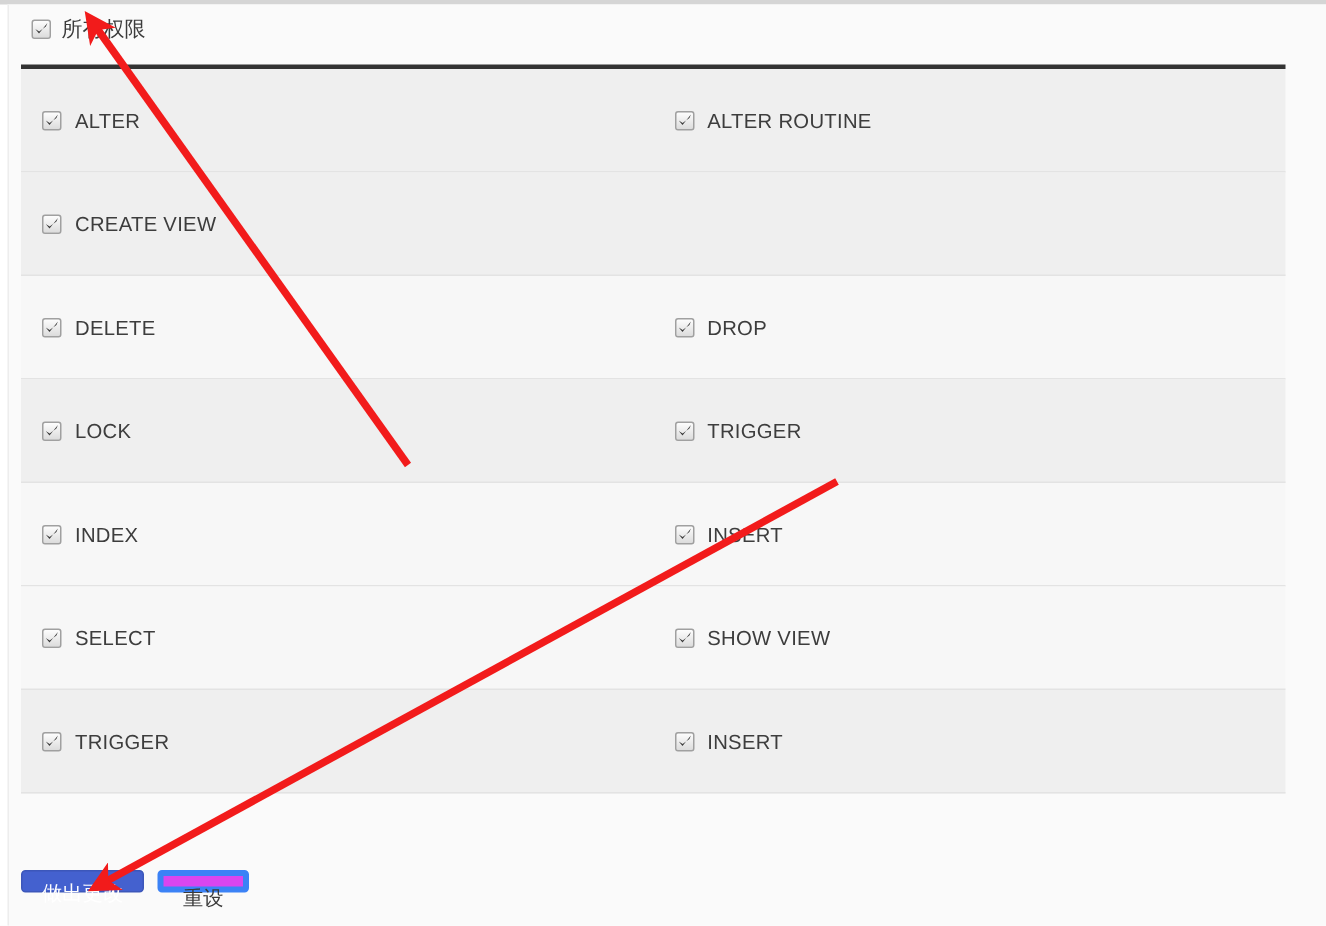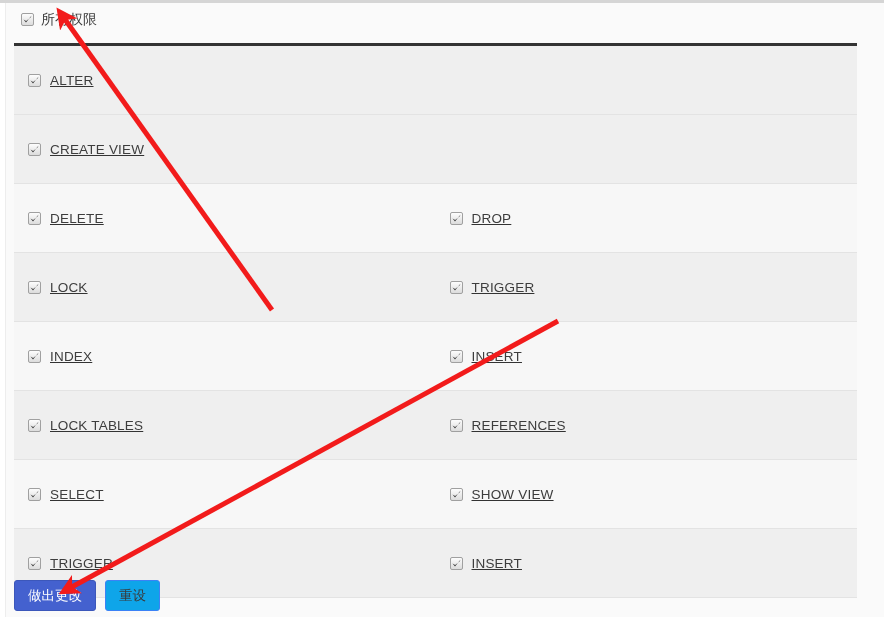--- a/index.html
+++ b/index.html
@@ -62,21 +62,20 @@
     left: 8px;
     width: 843px;
     border-top: 3px solid #333333;
     box-sizing: border-box;
   }
   .priv-row {
     display: flex;
     height: 69px;
     border-bottom: 1px solid #e3e3e3;
     box-sizing: border-box;
-    text-decoration: underline;
   }
   .priv-row.alt { background: #efefef; }
   .priv-row.plain { background: #f7f7f7; }
   .priv-cell {
     width: 50%;
     display: flex;
     align-items: center;
     padding-left: 14px;
     box-sizing: border-box;
   }
@@ -114,35 +113,35 @@
     left: 8px;
     top: 577px;
     display: flex;
     align-items: center;
   }
   .btn {
     font-family: "Liberation Sans", "DejaVu Sans", sans-serif;
     font-size: 13.5px;
     border-radius: 3px;
     padding: 0 13px;
-    height: 31px;
+    height: 15px;
     line-height: 29px;
     box-sizing: border-box;
     cursor: pointer;
     white-space: nowrap;
   }
   .btn-primary {
     background: #4461cf;
     border: 1px solid #3c57ba;
     color: #ffffff;
     margin-right: 9px;
   }
   .btn-secondary {
-    background: #0ea5e9;
-    border: 1px solid #3b82f6;
+    background: #d946ef;
+    border: 4px solid #3b82f6;
     color: #3a3a3a;
   }
 
   
   .arrows {
     position: absolute;
     top: 0; left: 0;
     width: 884px;
     height: 617px;
     pointer-events: none;
@@ -167,20 +166,28 @@
   <div class="priv-table" id="priv-table">
       <div class="priv-row alt">
         <div class="priv-cell">
           <span class="cb">
             <svg viewBox="0 0 11 11" aria-hidden="true">
               <path d="M1.5 5.4 L4 8.4 L9.6 1.4 L8.6 3.6 L4.1 7.0 Z" fill="#3a3a3a"></path>
             </svg>
           </span>
           <span class="plabel">ALTER</span>
         </div>
+        <div class="priv-cell">
+          <span class="cb">
+            <svg viewBox="0 0 11 11" aria-hidden="true">
+              <path d="M1.5 5.4 L4 8.4 L9.6 1.4 L8.6 3.6 L4.1 7.0 Z" fill="#3a3a3a"></path>
+            </svg>
+          </span>
+          <span class="plabel">ALTER ROUTINE</span>
+        </div>
       </div>
       <div class="priv-row alt">
         <div class="priv-cell">
           <span class="cb">
             <svg viewBox="0 0 11 11" aria-hidden="true">
               <path d="M1.5 5.4 L4 8.4 L9.6 1.4 L8.6 3.6 L4.1 7.0 Z" fill="#3a3a3a"></path>
             </svg>
           </span>
           <span class="plabel">CREATE VIEW</span>
         </div>
@@ -230,38 +237,20 @@
           </span>
           <span class="plabel">INDEX</span>
         </div>
         <div class="priv-cell">
           <span class="cb">
             <svg viewBox="0 0 11 11" aria-hidden="true">
               <path d="M1.5 5.4 L4 8.4 L9.6 1.4 L8.6 3.6 L4.1 7.0 Z" fill="#3a3a3a"></path>
             </svg>
           </span>
           <span class="plabel">INSERT</span>
-        </div>
-      </div>
-      <div class="priv-row alt">
-        <div class="priv-cell">
-          <span class="cb">
-            <svg viewBox="0 0 11 11" aria-hidden="true">
-              <path d="M1.5 5.4 L4 8.4 L9.6 1.4 L8.6 3.6 L4.1 7.0 Z" fill="#3a3a3a"></path>
-            </svg>
-          </span>
-          <span class="plabel">LOCK TABLES</span>
-        </div>
-        <div class="priv-cell">
-          <span class="cb">
-            <svg viewBox="0 0 11 11" aria-hidden="true">
-              <path d="M1.5 5.4 L4 8.4 L9.6 1.4 L8.6 3.6 L4.1 7.0 Z" fill="#3a3a3a"></path>
-            </svg>
-          </span>
-          <span class="plabel">REFERENCES</span>
         </div>
       </div>
       <div class="priv-row plain">
         <div class="priv-cell">
           <span class="cb">
             <svg viewBox="0 0 11 11" aria-hidden="true">
               <path d="M1.5 5.4 L4 8.4 L9.6 1.4 L8.6 3.6 L4.1 7.0 Z" fill="#3a3a3a"></path>
             </svg>
           </span>
           <span class="plabel">SELECT</span>

